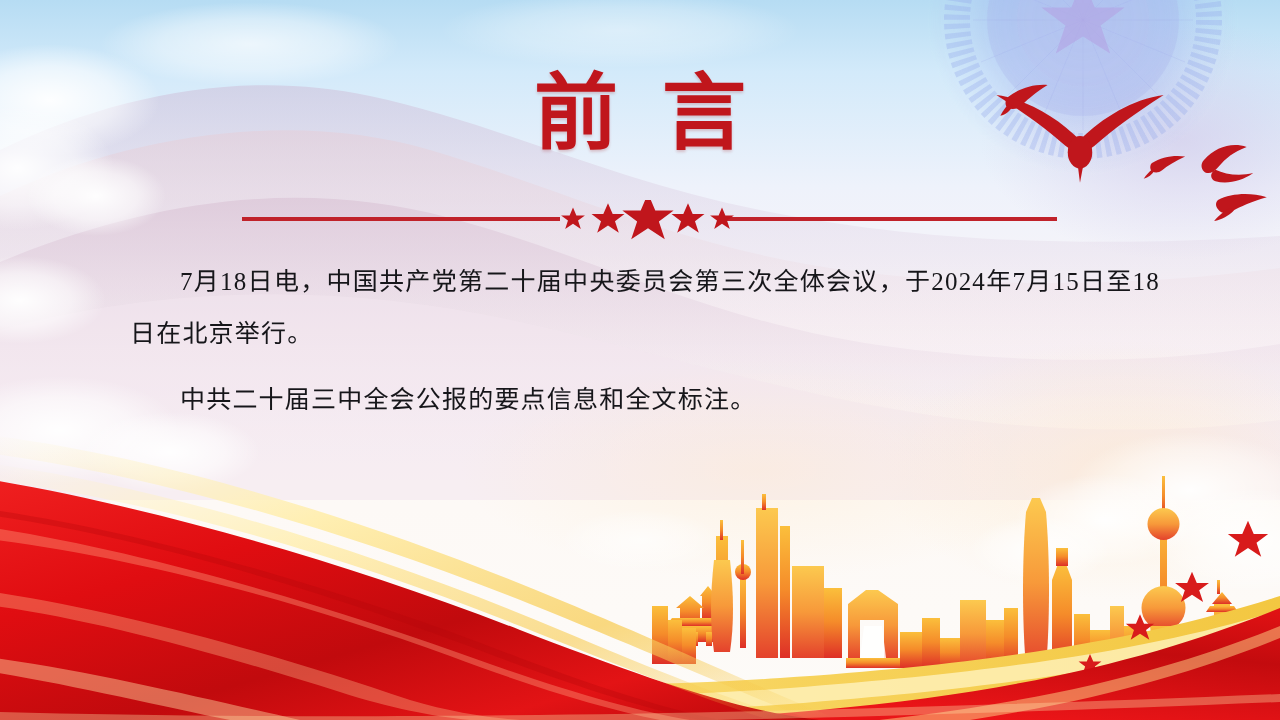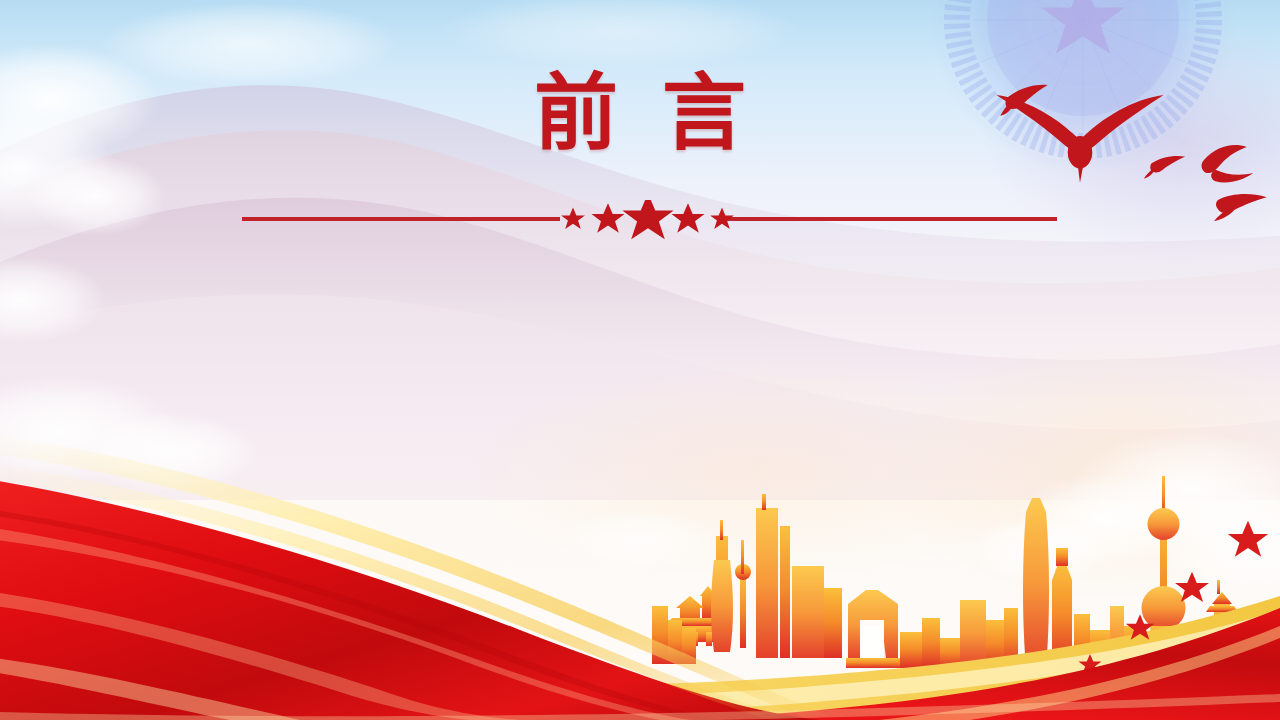--- a/index.html
+++ b/index.html
@@ -175,20 +175,24 @@
     <rect x="722" y="17" width="335" height="4" fill="#c0222a"></rect>
     <g fill="#c0161c">
       <path transform="translate(573,19) scale(.52)" d="M0,-22 L6.5,-6.8 L22.9,-6.8 L9.7,3.1 L15,19 L0,9.1 L-15,19 L-9.7,3.1 L-22.9,-6.8 L-6.5,-6.8 Z"></path>
       <path transform="translate(608,19) scale(.72)" d="M0,-22 L6.5,-6.8 L22.9,-6.8 L9.7,3.1 L15,19 L0,9.1 L-15,19 L-9.7,3.1 L-22.9,-6.8 L-6.5,-6.8 Z"></path>
       <path transform="translate(648,18) scale(1.12)" d="M0,-22 L6.5,-6.8 L22.9,-6.8 L9.7,3.1 L15,19 L0,9.1 L-15,19 L-9.7,3.1 L-22.9,-6.8 L-6.5,-6.8 Z"></path>
       <path transform="translate(688,19) scale(.72)" d="M0,-22 L6.5,-6.8 L22.9,-6.8 L9.7,3.1 L15,19 L0,9.1 L-15,19 L-9.7,3.1 L-22.9,-6.8 L-6.5,-6.8 Z"></path>
       <path transform="translate(722,19) scale(.52)" d="M0,-22 L6.5,-6.8 L22.9,-6.8 L9.7,3.1 L15,19 L0,9.1 L-15,19 L-9.7,3.1 L-22.9,-6.8 L-6.5,-6.8 Z"></path>
     </g>
   </svg>
 
+  <div class="body-text">
+    <p class="para">7月18日电，中国共产党第二十届中央委员会第三次全体会议，于2024年7月15日至18日在北京举行。</p>
+    <p class="para">中共二十届三中全会公报的要点信息和全文标注。</p>
+  </div>
 
   <svg class="bottom-art" viewBox="0 0 1280 300" preserveAspectRatio="none">
     <defs>
       <linearGradient id="bldG" x1="0" y1="0" x2="0" y2="1">
         <stop offset="0%" stop-color="#fbbf3c"></stop>
         <stop offset="48%" stop-color="#f58c2a"></stop>
         <stop offset="100%" stop-color="#de2f27"></stop>
       </linearGradient>
       <linearGradient id="bldG2" x1="0" y1="0" x2="0" y2="1">
         <stop offset="0%" stop-color="#fcc94f"></stop>

